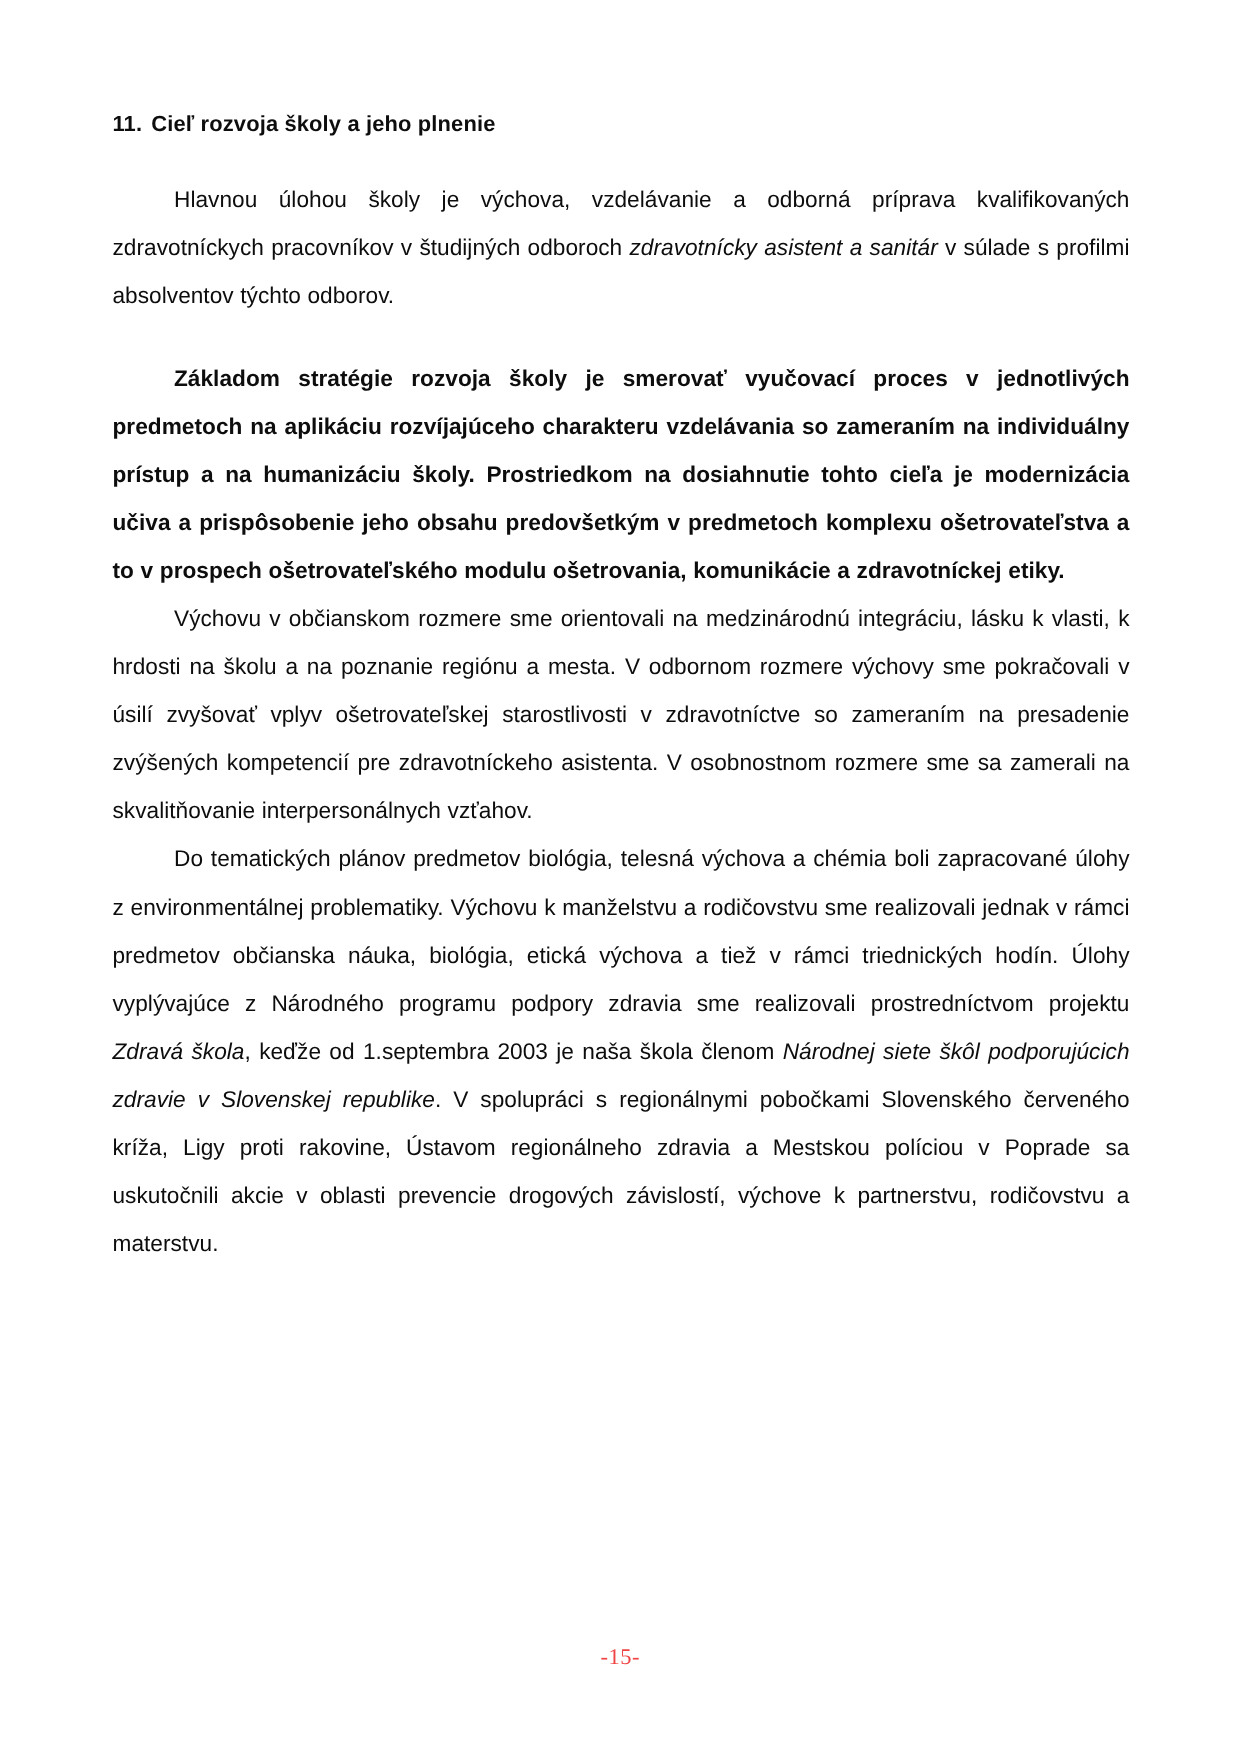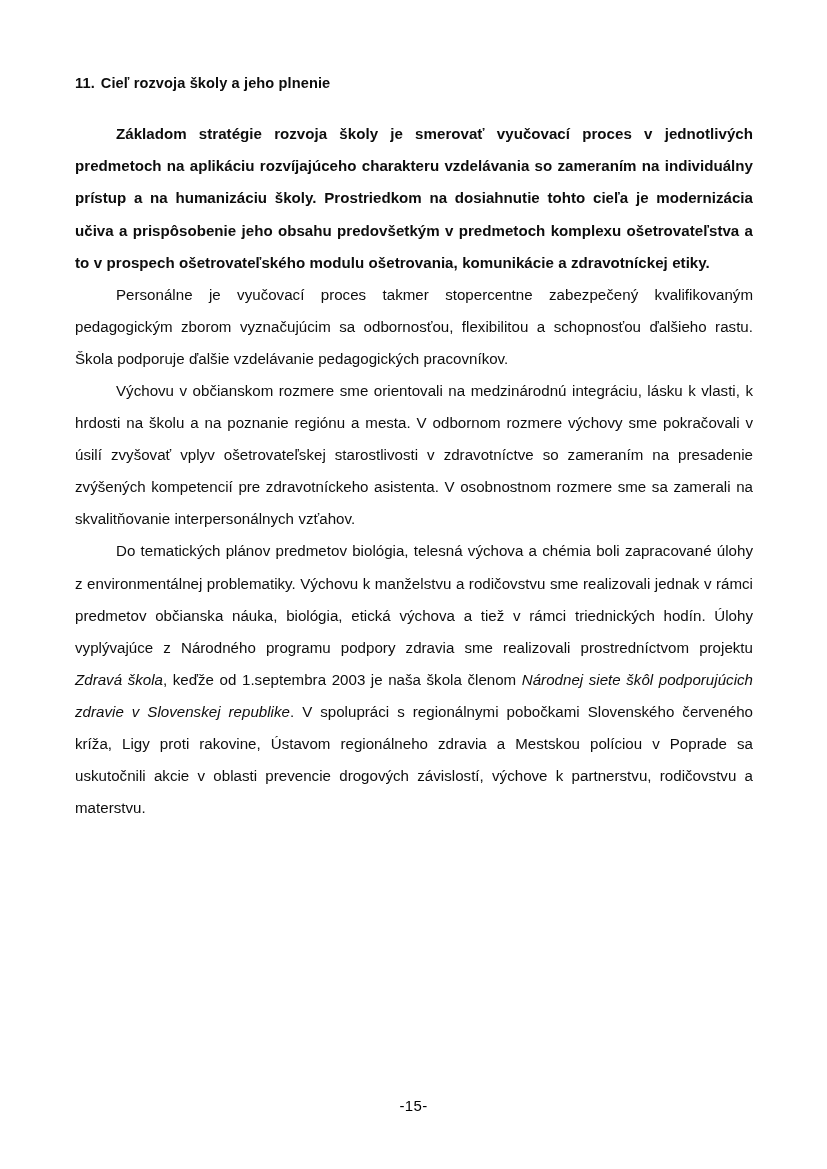--- a/index.html
+++ b/index.html
@@ -48,39 +48,39 @@
   }
   p.gap-before { margin-top: 22px; font-weight: bold; }
   p.gap-small  { margin-top: 0px; }
   .it { font-style: italic; }
   .pagenum {
     position: absolute;
     left: 0;
     top: 1097px;
     width: 827px;
     text-align: center;
-    font-family: Liberation Sans, sans-serif;
+    font-family: Liberation Serif, serif;
     font-size: 15px;
-    color: #000000;
+    color: #ef4444;
     letter-spacing: 0.3px;
   }
 </style>
 </head>
 <body>
 
 <div class="page">
 
   <div class="content">
 
     <h1 class="heading">
       <span class="num">11.</span><span>Cieľ rozvoja školy a jeho plnenie</span>
     </h1>
 
+    <p class="para">Hlavnou úlohou školy je výchova, vzdelávanie a odborná príprava kvalifikovaných zdravotníckych pracovníkov v študijných odboroch <span class="it">zdravotnícky asistent a sanitár</span> v súlade s profilmi absolventov týchto odborov.</p>
     <p class="para gap-before">Základom stratégie rozvoja školy je smerovať vyučovací proces v jednotlivých predmetoch na aplikáciu rozvíjajúceho charakteru vzdelávania so zameraním na individuálny prístup a na humanizáciu školy. Prostriedkom na dosiahnutie tohto cieľa je modernizácia učiva a prispôsobenie jeho obsahu predovšetkým v predmetoch komplexu ošetrovateľstva a to v prospech ošetrovateľského modulu ošetrovania, komunikácie a zdravotníckej etiky.</p>
-    <p class="para gap-small">Personálne je vyučovací proces takmer stopercentne zabezpečený kvalifikovaným pedagogickým zborom vyznačujúcim sa odbornosťou, flexibilitou a schopnosťou ďalšieho rastu. Škola podporuje ďalšie vzdelávanie pedagogických pracovníkov.</p>
     <p class="para gap-small">Výchovu v občianskom rozmere sme orientovali na medzinárodnú integráciu, lásku k vlasti, k hrdosti na školu a na poznanie regiónu a mesta. V odbornom rozmere výchovy sme pokračovali v úsilí zvyšovať vplyv ošetrovateľskej starostlivosti  v zdravotníctve so zameraním na presadenie zvýšených kompetencií pre zdravotníckeho asistenta. V osobnostnom rozmere sme sa zamerali na skvalitňovanie interpersonálnych vzťahov.</p>
     <p class="para gap-small">Do tematických plánov predmetov biológia, telesná výchova a chémia boli zapracované úlohy z environmentálnej problematiky. Výchovu k manželstvu a rodičovstvu sme realizovali jednak v rámci predmetov občianska náuka, biológia, etická výchova a tiež v rámci triednických hodín. Úlohy vyplývajúce z Národného programu podpory zdravia sme realizovali prostredníctvom projektu <span class="it">Zdravá škola</span>, keďže od 1.septembra 2003 je naša škola členom <span class="it">Národnej siete škôl podporujúcich zdravie v Slovenskej republike</span>. V spolupráci s regionálnymi pobočkami Slovenského červeného kríža, Ligy proti rakovine, Ústavom regionálneho zdravia a Mestskou políciou v Poprade sa uskutočnili akcie v oblasti prevencie drogových závislostí, výchove k partnerstvu, rodičovstvu a materstvu.</p>
 
   </div>
 
   <div class="pagenum">-15-</div>
 
 </div>
 
 </body></html>

